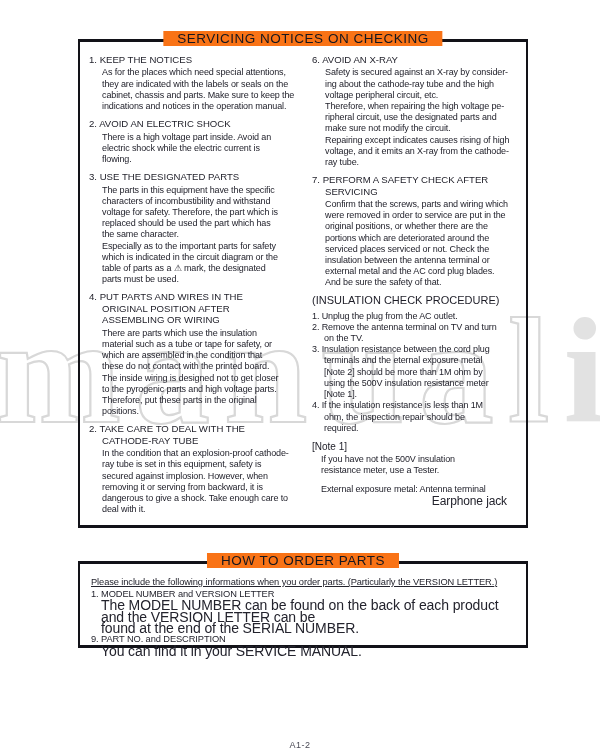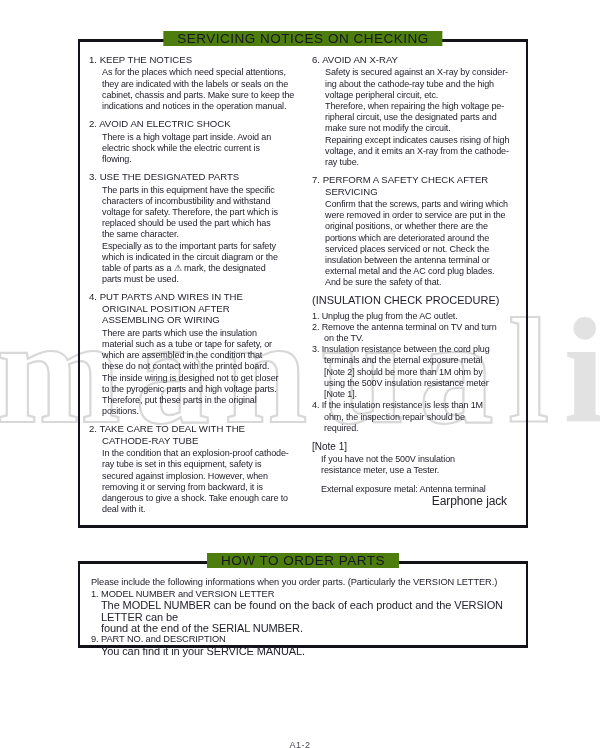--- a/index.html
+++ b/index.html
@@ -21,21 +21,21 @@
   
   .box{
     position:absolute;left:78px;width:450px;box-sizing:border-box;
     border:2px solid #121218;border-top-width:3px;border-bottom-width:3px;
     z-index:1;background:transparent;
   }
   .box1{top:39px;height:489px;padding:12px 7px 0 9px;}
   .box2{top:561px;height:87px;padding:13px 10px 0 11px;}
   .box-title{
     position:absolute;top:-11px;left:50%;transform:translateX(-50%);
-    margin:0;background:#4d7c0f;padding:0 14px;white-space:nowrap;
+    margin:0;background:#f97316;padding:0 14px;white-space:nowrap;
     font-size:13.5px;font-weight:500;letter-spacing:0.5px;color:#17171f;
   }
   
   .cols{display:flex;gap:16px;}
   .col{width:212px;}
   .sec{margin-bottom:6px;}
   .sec-h{
     font-size:9.6px;line-height:11.4px;white-space:pre-line;
     padding-left:13px;text-indent:-13px;color:#1d1d27;
   }
@@ -50,24 +50,24 @@
   }
   .note{margin-top:8px;}
   .note-label{font-size:10px;line-height:10px;color:#1d1d27;}
   .note-body{
     font-size:9px;line-height:11.2px;letter-spacing:-0.12px;
     white-space:pre-line;margin:2px 0 0 9px;width:186px;color:#23232d;
   }
   .note-body-right{text-align:right;width:186px;margin-left:9px;
     font-size:12px;line-height:11.2px;letter-spacing:-0.12px;color:#23232d;}
   
-  .order-intro{font-size:9.3px;line-height:11.6px;letter-spacing:-0.1px;color:#23232d;}
+  .order-intro{font-size:9.3px;line-height:11.6px;letter-spacing:-0.1px;color:#23232d;text-decoration:underline;}
   .order-item-h{font-size:9.3px;line-height:11.6px;letter-spacing:-0.1px;color:#1d1d27;}
   .order-item-b{
-    font-size:11px;line-height:11.4px;letter-spacing:-0.1px;
+    font-size:14px;line-height:11.4px;letter-spacing:-0.1px;
     white-space:pre-line;margin-left:10px;color:#23232d;
   }
   
   .page-number{
     position:absolute;left:0;right:0;top:740px;z-index:1;
     text-align:center;font-size:9px;color:#4a4a55;letter-spacing:0.5px;
   }
 </style>
 </head>
 <body>

